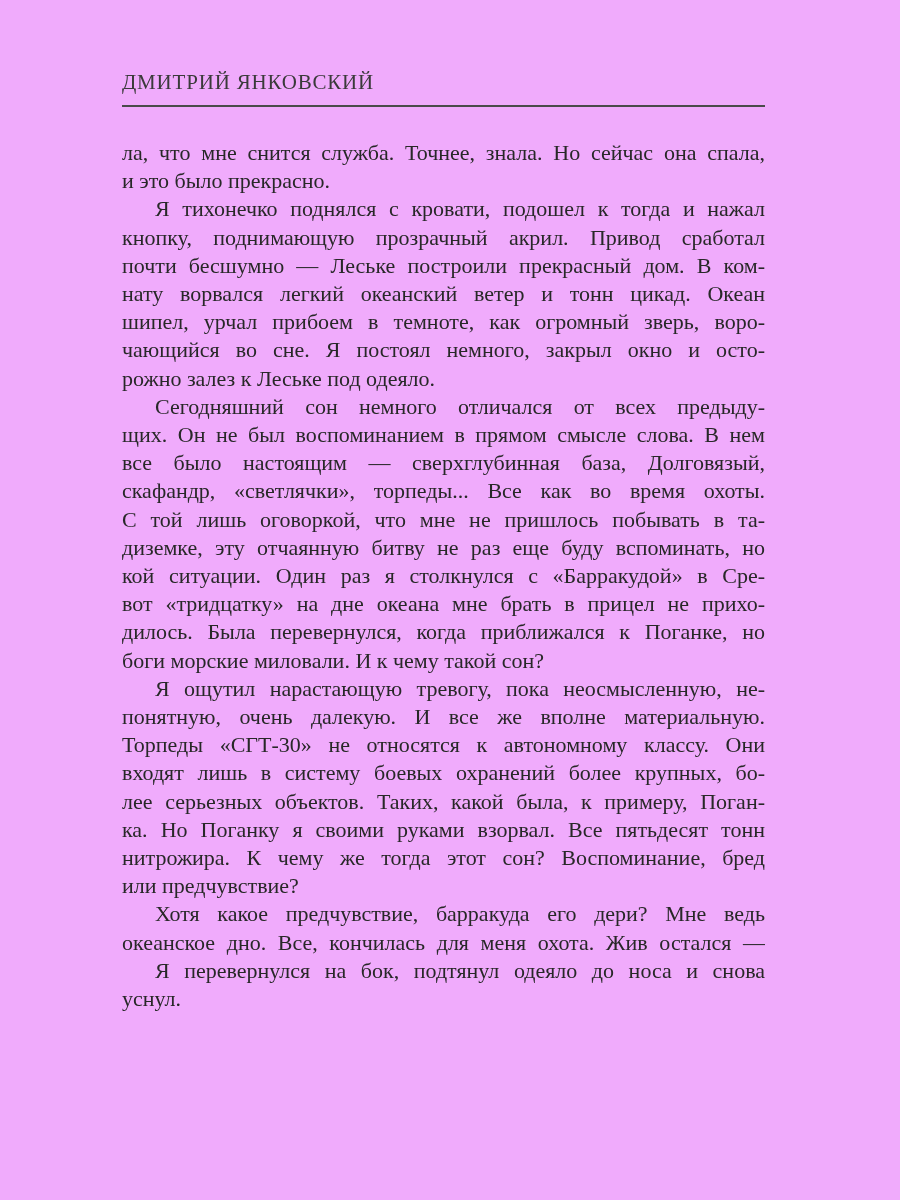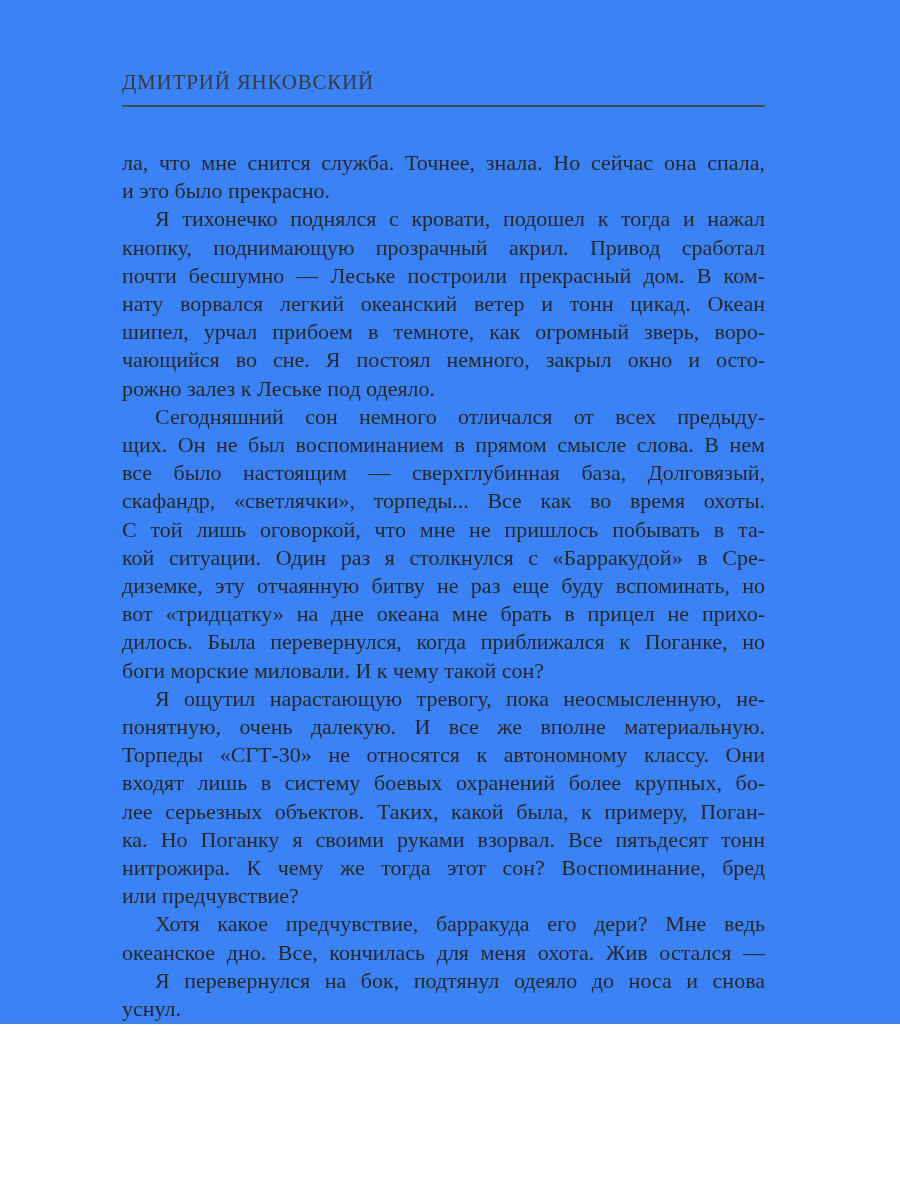--- a/index.html
+++ b/index.html
@@ -3,22 +3,22 @@
 <meta charset="utf-8">
 <style>
   html, body {
     margin: 0;
     padding: 0;
     background: #ffffff;
   }
   .page {
     position: relative;
     width: 900px;
-    height: 1024px;
-    background: #3b82f6;
+    height: 1200px;
+    background: #f0abfc;
     overflow: hidden;
     font-family: "Liberation Serif", "DejaVu Serif", serif;
   }
   .content {
     position: absolute;
     left: 122px;
     top: 70px;
     width: 643px;
   }
   .running-header {
@@ -27,21 +27,21 @@
     letter-spacing: 0.8px;
     color: #3a3a3a;
     font-weight: normal;
   }
   .header-rule {
     height: 0;
     border-top: 2px solid #4a4a4a;
     margin-top: 11px;
   }
   .text-body {
-    margin-top: 42px;
+    margin-top: 32px;
     color: #282828;
   }
   .text-line {
     font-size: 22px;
     line-height: 28.2px;
     text-align: justify;
     text-align-last: justify;
     text-justify: inter-word;
     white-space: normal;
     hyphens: none;
@@ -75,22 +75,22 @@
           <div class="text-line">шипел, урчал прибоем в темноте, как огромный зверь, воро-</div>
           <div class="text-line">чающийся во сне. Я постоял немного, закрыл окно и осто-</div>
           <div class="text-line para-last">рожно залез к Леське под одеяло.</div>
         </div>
         <div>
           <div class="text-line para-first">Сегодняшний сон немного отличался от всех предыду-</div>
           <div class="text-line">щих. Он не был воспоминанием в прямом смысле слова. В нем</div>
           <div class="text-line">все было настоящим — сверхглубинная база, Долговязый,</div>
           <div class="text-line">скафандр, «светлячки», торпеды... Все как во время охоты.</div>
           <div class="text-line">С той лишь оговоркой, что мне не пришлось побывать в та-</div>
+          <div class="text-line">диземке, эту отчаянную битву не раз еще буду вспоминать, но</div>
           <div class="text-line">кой ситуации. Один раз я столкнулся с «Барракудой» в Сре-</div>
-          <div class="text-line">диземке, эту отчаянную битву не раз еще буду вспоминать, но</div>
           <div class="text-line">вот «тридцатку» на дне океана мне брать в прицел не прихо-</div>
           <div class="text-line">дилось. Была перевернулся, когда приближался к Поганке, но</div>
           <div class="text-line para-last">боги морские миловали. И к чему такой сон?</div>
         </div>
         <div>
           <div class="text-line para-first">Я ощутил нарастающую тревогу, пока неосмысленную, не-</div>
           <div class="text-line">понятную, очень далекую. И все же вполне материальную.</div>
           <div class="text-line">Торпеды «СГТ-30» не относятся к автономному классу. Они</div>
           <div class="text-line">входят лишь в систему боевых охранений более крупных, бо-</div>
           <div class="text-line">лее серьезных объектов. Таких, какой была, к примеру, Поган-</div>

